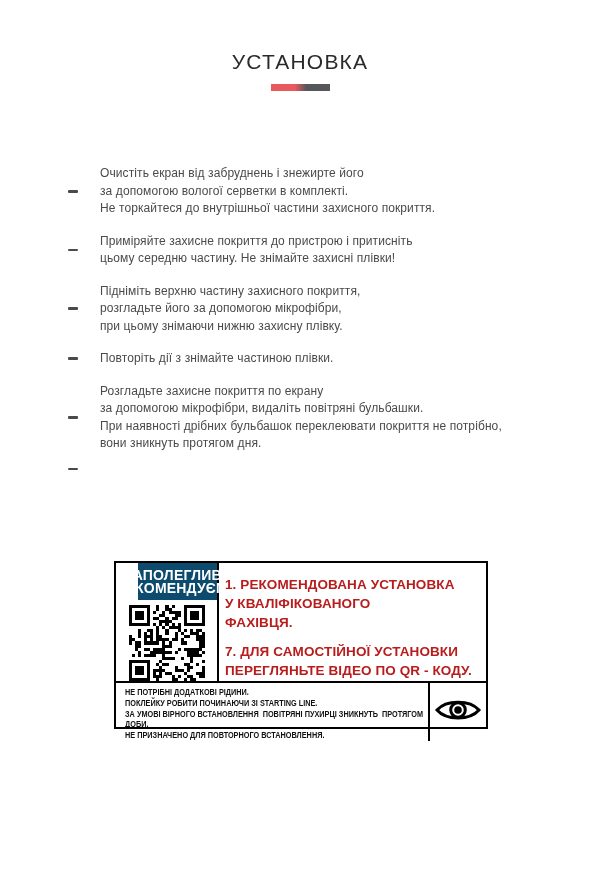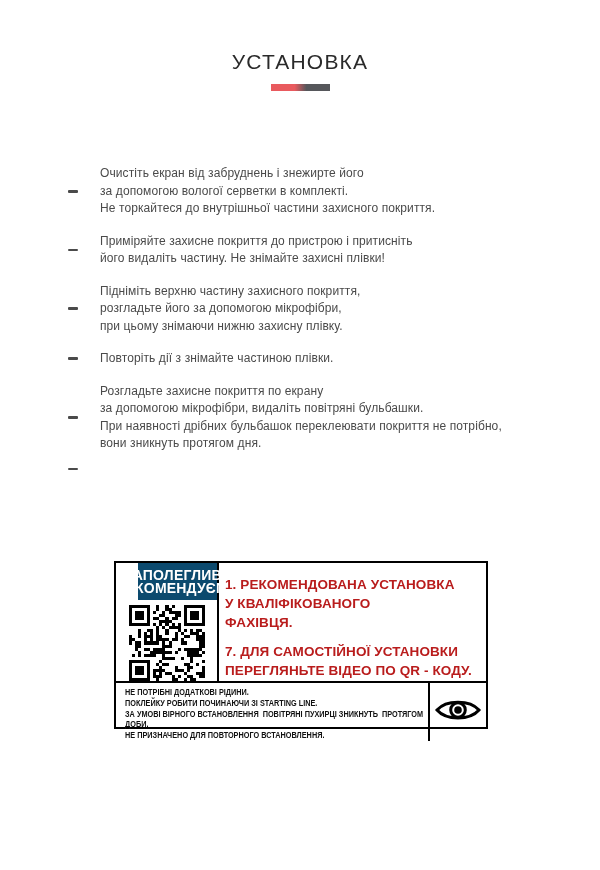--- a/index.html
+++ b/index.html
@@ -79,21 +79,21 @@
         </span>
       <span class="item-text">Очистіть екран від забруднень і знежирте його
 за допомогою вологої серветки в комплекті.
 Не торкайтеся до внутрішньої частини захисного покриття.</span>
     </div>
     <div class="item">
       <span class="dash-col">
           <span class="dash-mark"></span>
         </span>
       <span class="item-text">Приміряйте захисне покриття до пристрою і притисніть
-його видаліть частину. Не знімайте захисні плівки!</span>
+цьому середню частину. Не знімайте захисні плівки!</span>
     </div>
     <div class="item">
       <span class="dash-col">
           <span class="dash-mark"></span>
         </span>
       <span class="item-text">Підніміть верхню частину захисного покриття,
 розгладьте його за допомогою мікрофібри,
 при цьому знімаючи нижню захисну плівку.</span>
     </div>
     <div class="item">

